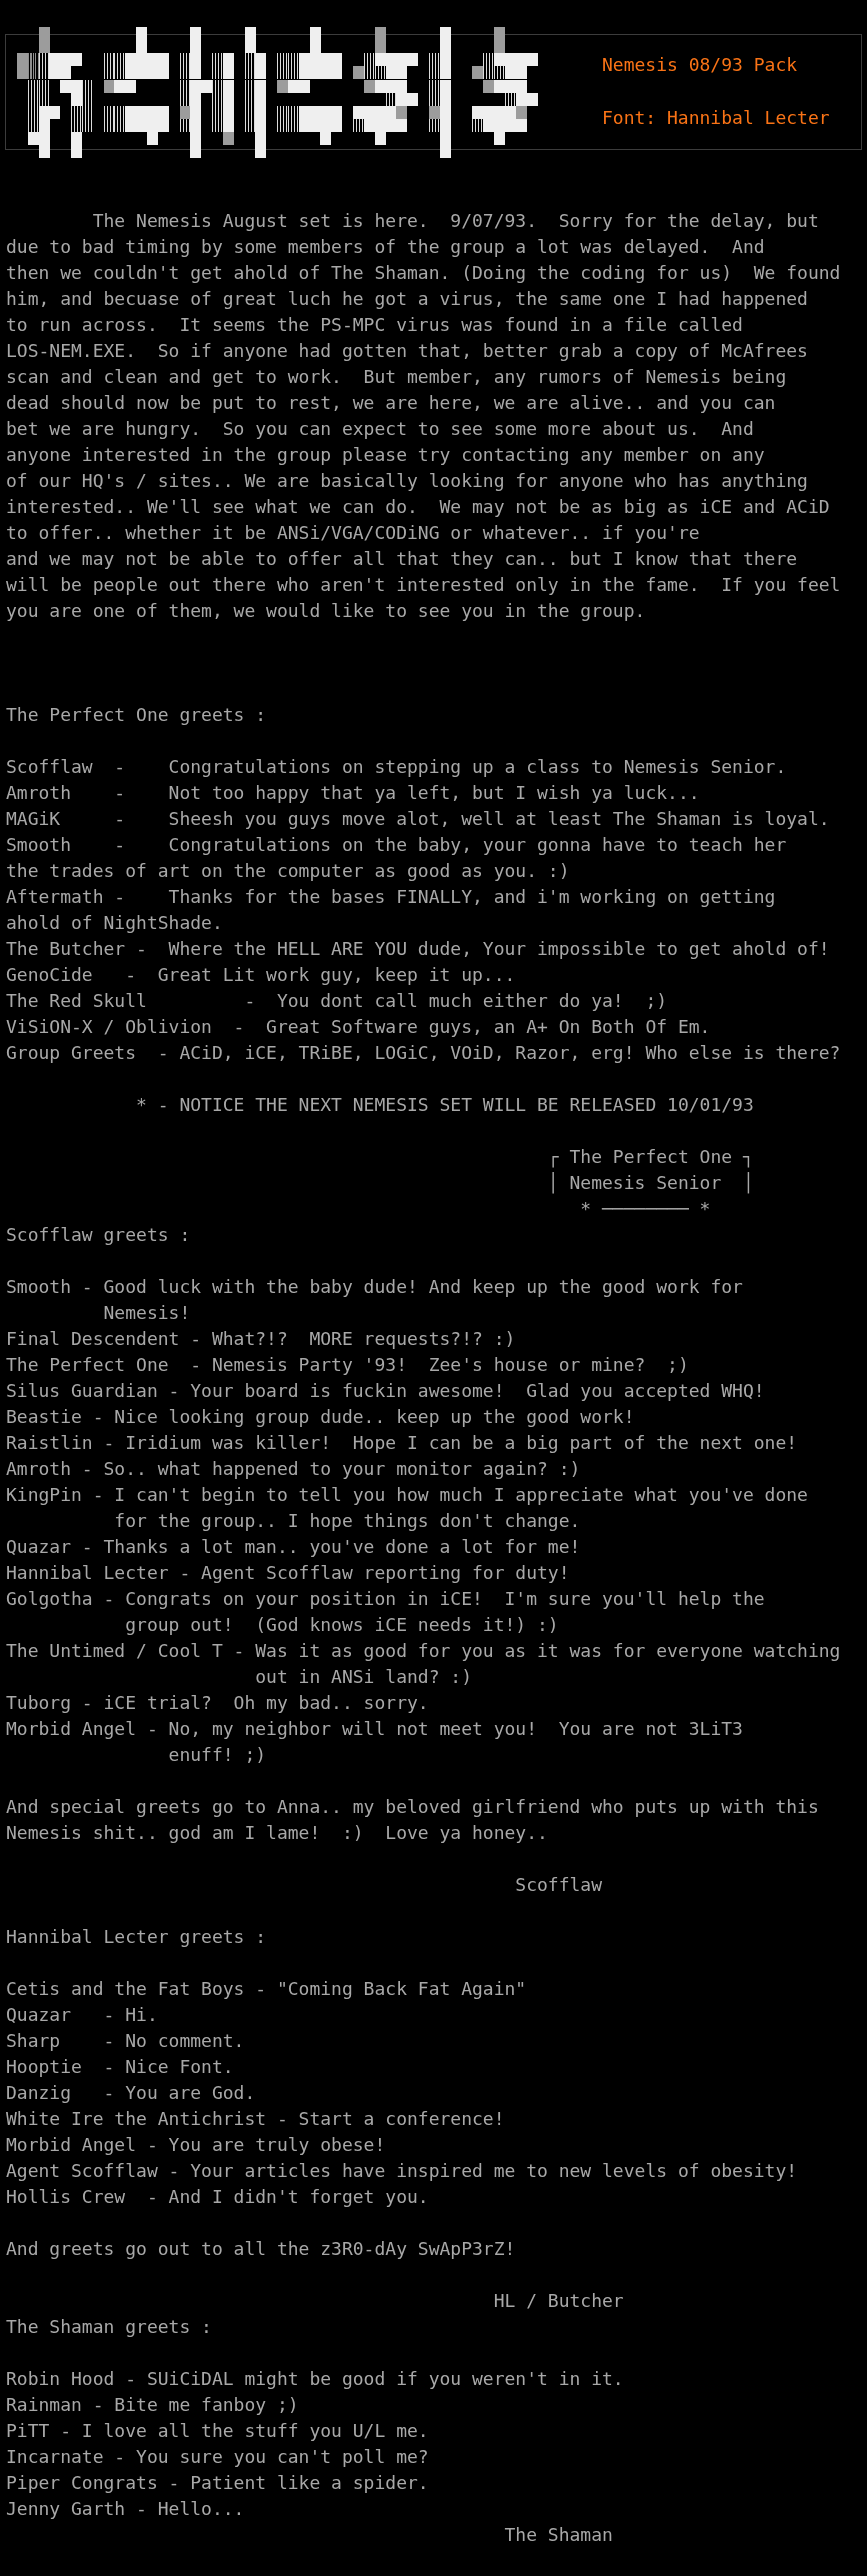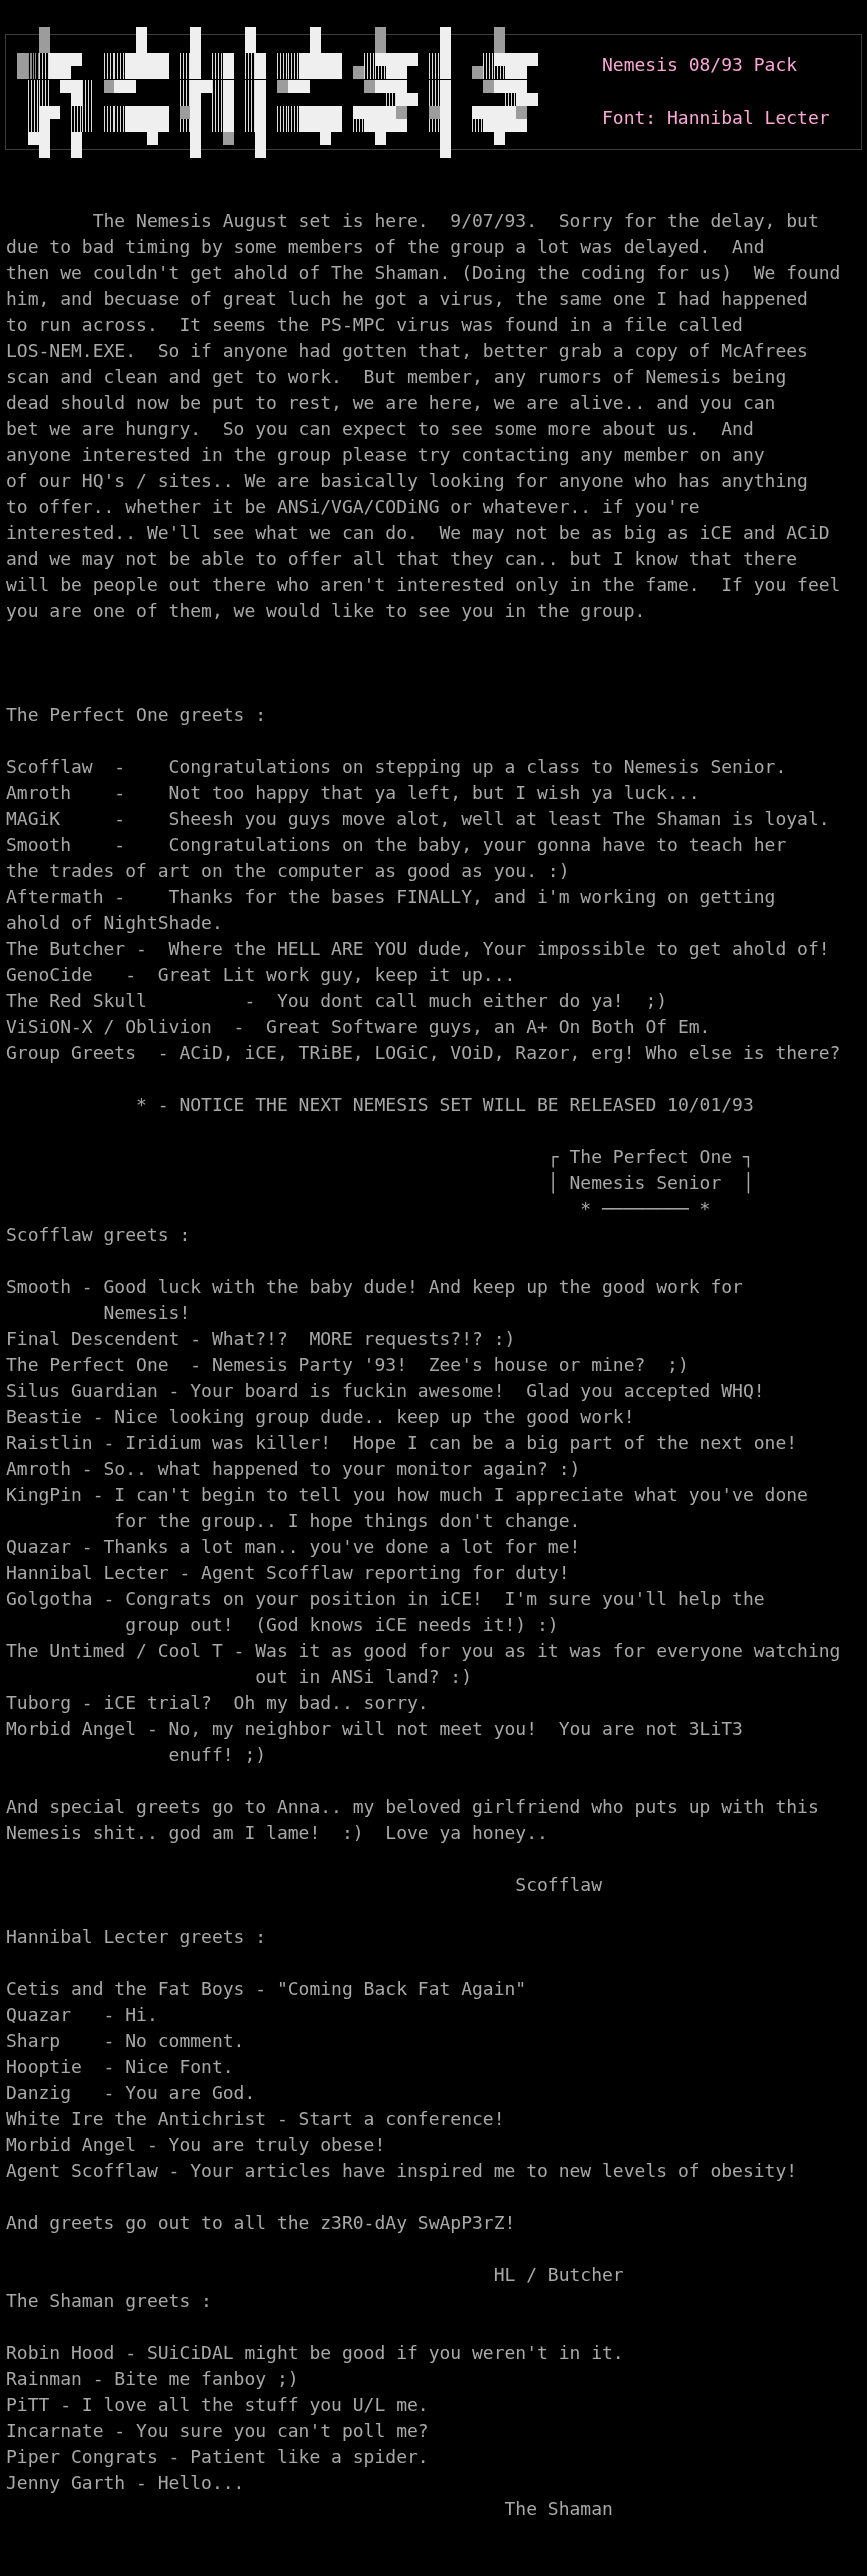--- a/index.html
+++ b/index.html
@@ -29,21 +29,21 @@
   }
   .header-box{
     position:absolute;
     left:4.8px;top:34px;
     width:857px;height:116px;
     border:1.8px solid #3c3c3c;
   }
   .hdr-label{
     position:absolute;
     left:602px;
-    color:#f9a8d4;
+    color:#f97316;
     font-size:18px;
     line-height:var(--lh);
     white-space:pre;
   }
   .hdr-pack{top:52px;}
   .hdr-font{top:105px;}
   .logo{
     position:absolute;left:6px;top:26.5px;
     width:542px;height:132px;
   }
@@ -298,22 +298,22 @@
     <div class="line">due to bad timing by some members of the group a lot was delayed.  And</div>
     <div class="line">then we couldn't get ahold of The Shaman. (Doing the coding for us)  We found</div>
     <div class="line">him, and becuase of great luch he got a virus, the same one I had happened</div>
     <div class="line">to run across.  It seems the PS-MPC virus was found in a file called</div>
     <div class="line">LOS-NEM.EXE.  So if anyone had gotten that, better grab a copy of McAfrees</div>
     <div class="line">scan and clean and get to work.  But member, any rumors of Nemesis being</div>
     <div class="line">dead should now be put to rest, we are here, we are alive.. and you can</div>
     <div class="line">bet we are hungry.  So you can expect to see some more about us.  And</div>
     <div class="line">anyone interested in the group please try contacting any member on any</div>
     <div class="line">of our HQ's / sites.. We are basically looking for anyone who has anything</div>
+    <div class="line">interested.. We'll see what we can do.  We may not be as big as iCE and ACiD</div>
     <div class="line">to offer.. whether it be ANSi/VGA/CODiNG or whatever.. if you're</div>
-    <div class="line">interested.. We'll see what we can do.  We may not be as big as iCE and ACiD</div>
     <div class="line">and we may not be able to offer all that they can.. but I know that there</div>
     <div class="line">will be people out there who aren't interested only in the fame.  If you feel</div>
     <div class="line">you are one of them, we would like to see you in the group.</div>
     <div class="line"></div>
     <div class="line"></div>
     <div class="line"></div>
     <div class="line">The Perfect One greets :</div>
     <div class="line"></div>
     <div class="line">Scofflaw  -    Congratulations on stepping up a class to Nemesis Senior.</div>
     <div class="line">Amroth    -    Not too happy that ya left, but I wish ya luck...</div>
@@ -363,20 +363,21 @@
     <div class="line">Hannibal Lecter greets :</div>
     <div class="line"></div>
     <div class="line">Cetis and the Fat Boys - "Coming Back Fat Again"</div>
     <div class="line">Quazar   - Hi.</div>
     <div class="line">Sharp    - No comment.</div>
     <div class="line">Hooptie  - Nice Font.</div>
     <div class="line">Danzig   - You are God.</div>
     <div class="line">White Ire the Antichrist - Start a conference!</div>
     <div class="line">Morbid Angel - You are truly obese!</div>
     <div class="line">Agent Scofflaw - Your articles have inspired me to new levels of obesity!</div>
+    <div class="line">Hollis Crew  - And I didn't forget you.</div>
     <div class="line"></div>
     <div class="line">And greets go out to all the z3R0-dAy SwApP3rZ!</div>
     <div class="line"></div>
     <div class="line">                                             HL / Butcher</div>
     <div class="line">The Shaman greets :</div>
     <div class="line"></div>
     <div class="line">Robin Hood - SUiCiDAL might be good if you weren't in it.</div>
     <div class="line">Rainman - Bite me fanboy ;)</div>
     <div class="line">PiTT - I love all the stuff you U/L me.</div>
     <div class="line">Incarnate - You sure you can't poll me?</div>

